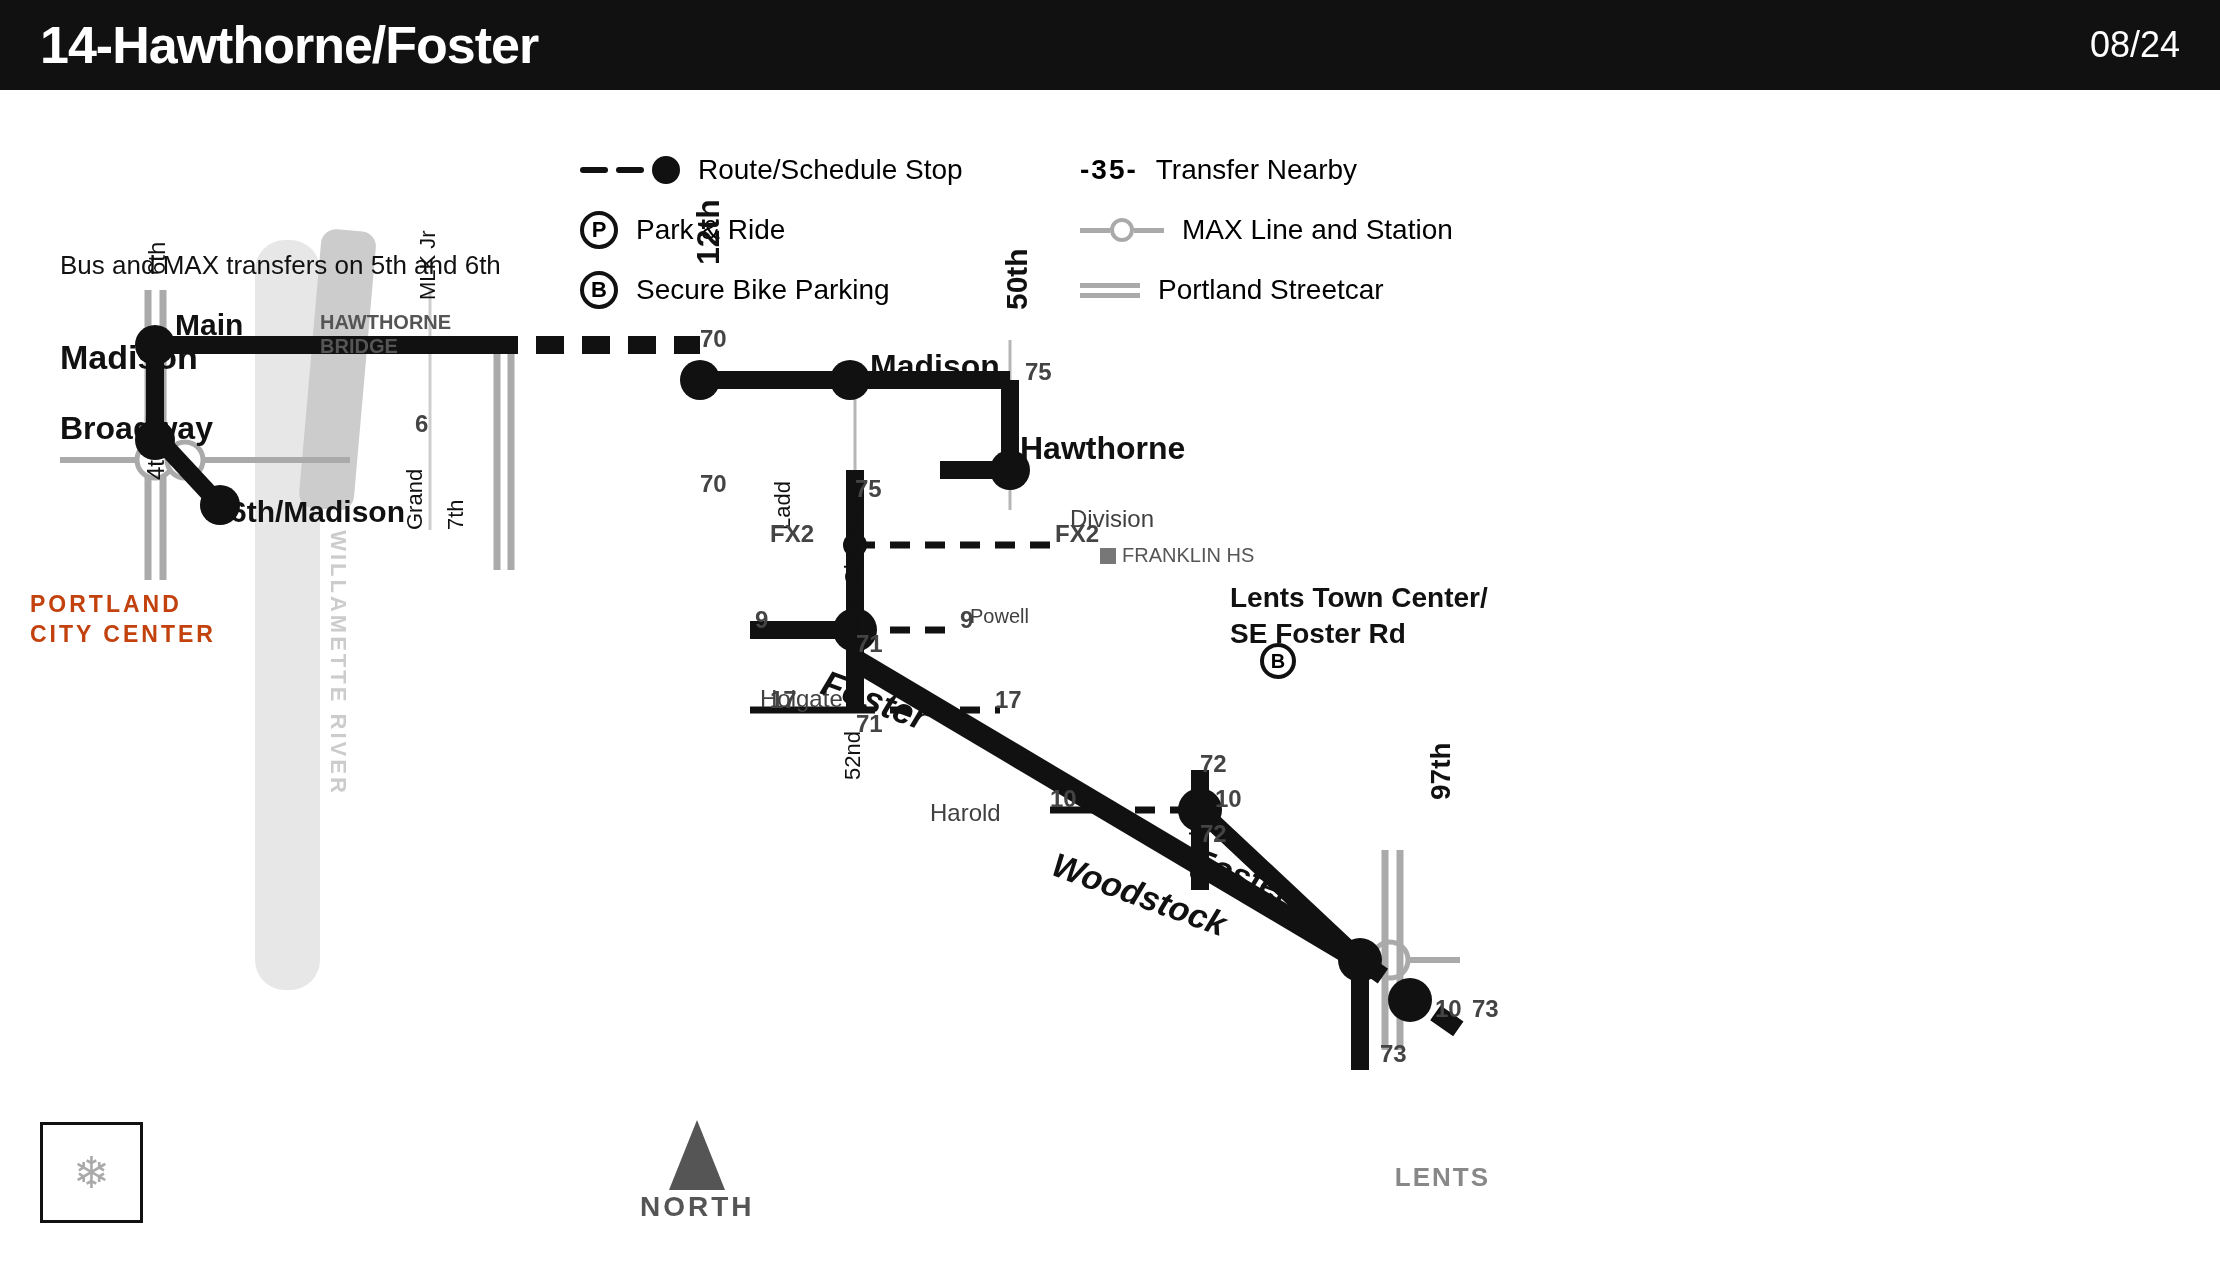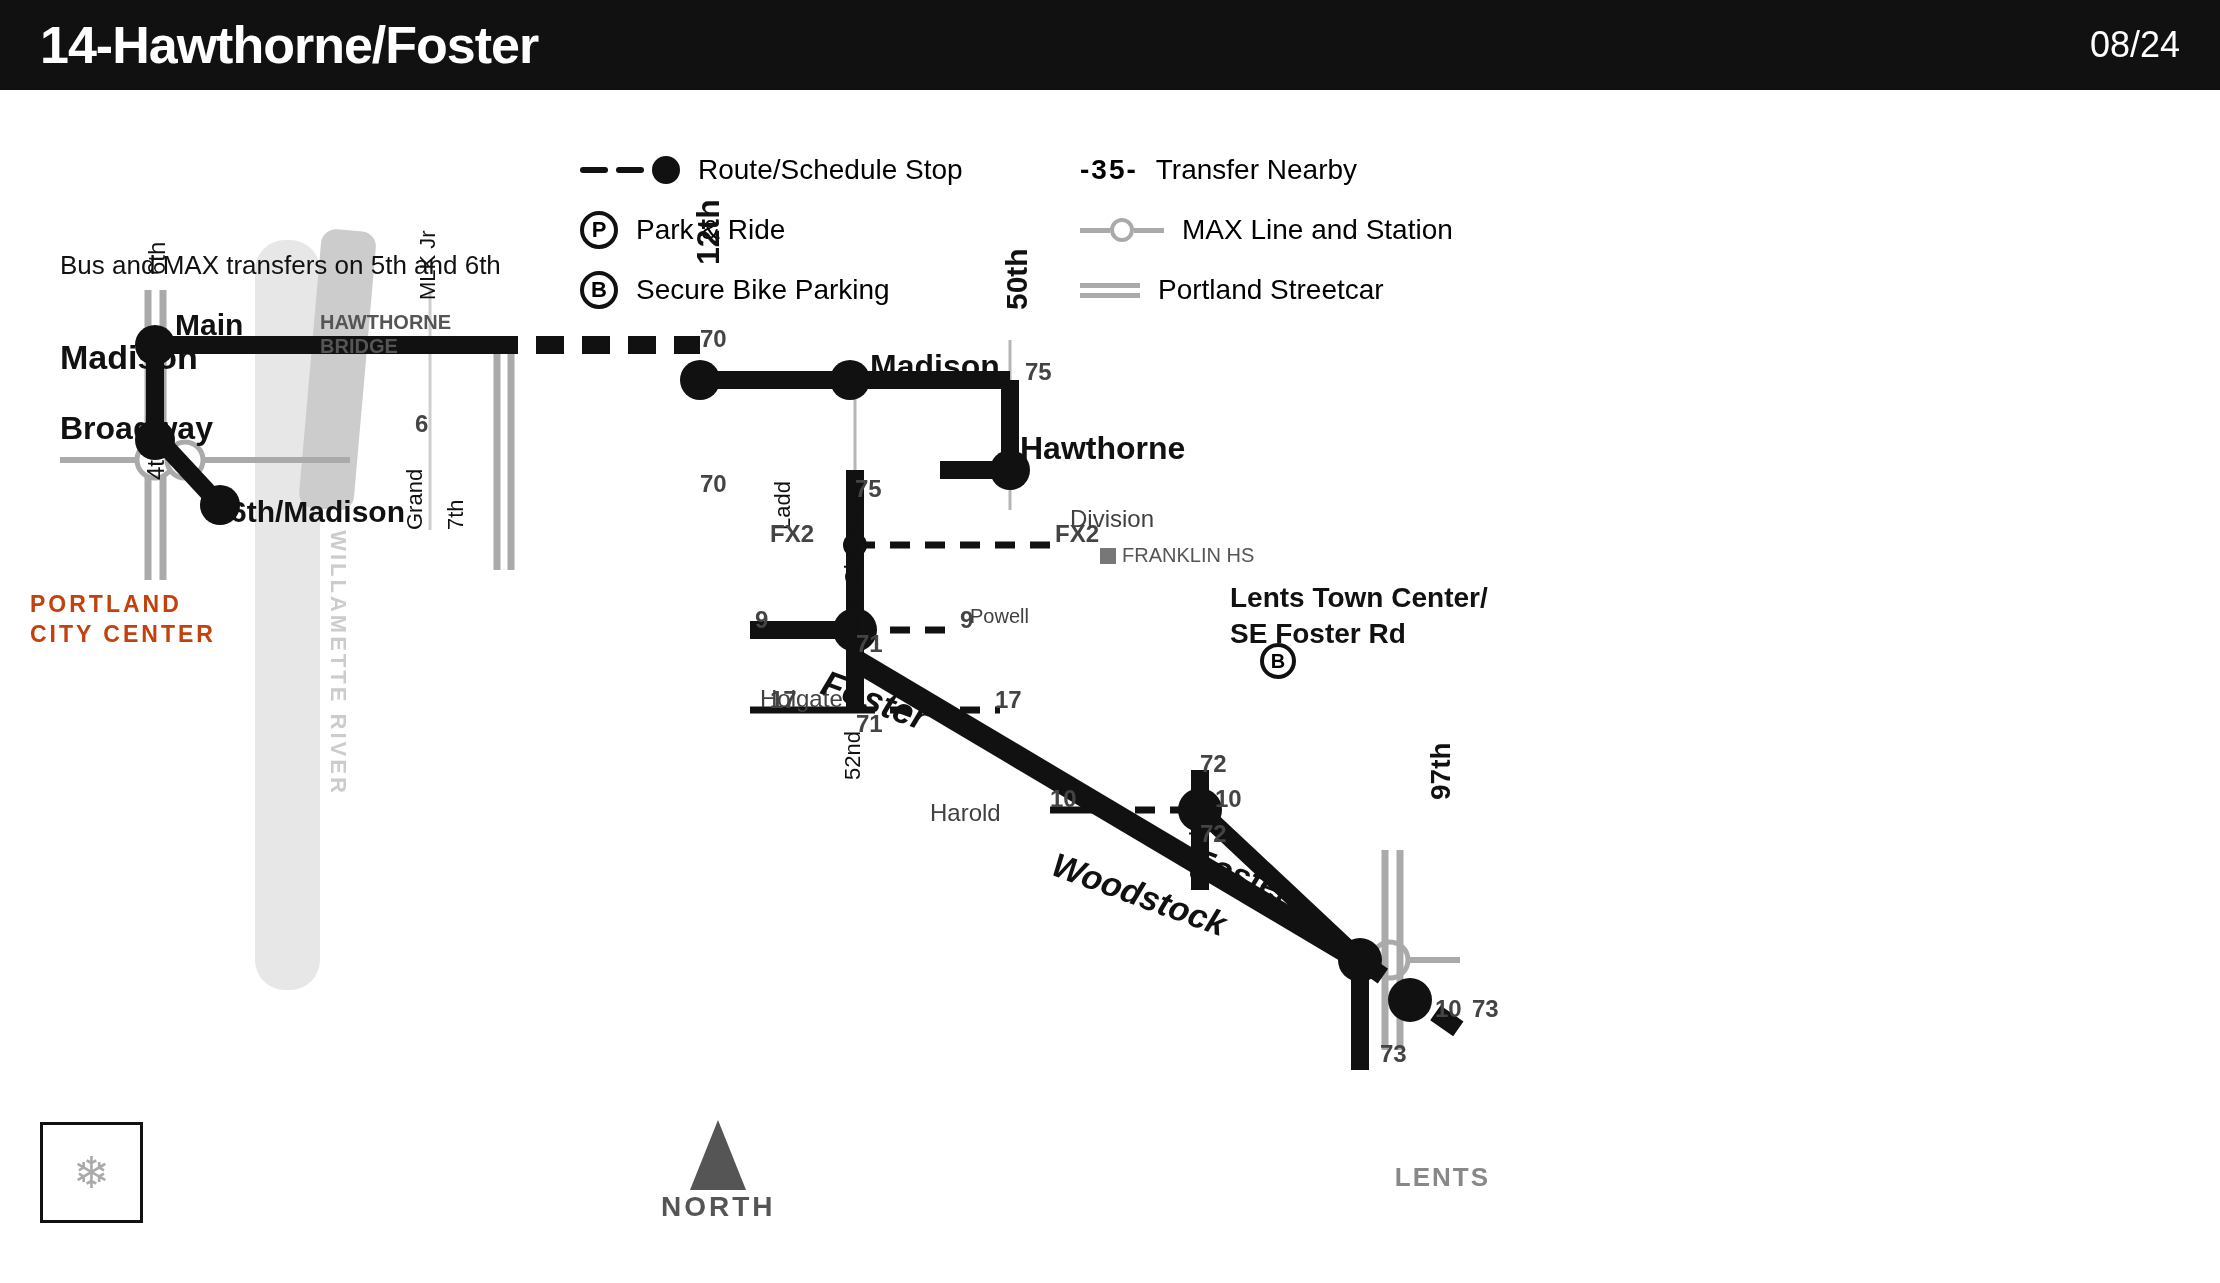--- a/index.html
+++ b/index.html
@@ -174,21 +174,21 @@
       line-height: 1.4;
     }
     .snow-text strong {
       font-weight: 900;
     }
 
     
     .north-arrow {
       position: absolute;
       bottom: 60px;
-      left: 661px;
+      left: 640px;
       display: flex;
       flex-direction: column;
       align-items: center;
       gap: 1px;
     }
     .arrow-up {
       width: 0;
       height: 0;
       border-left: 28px solid transparent;
       border-right: 28px solid transparent;

